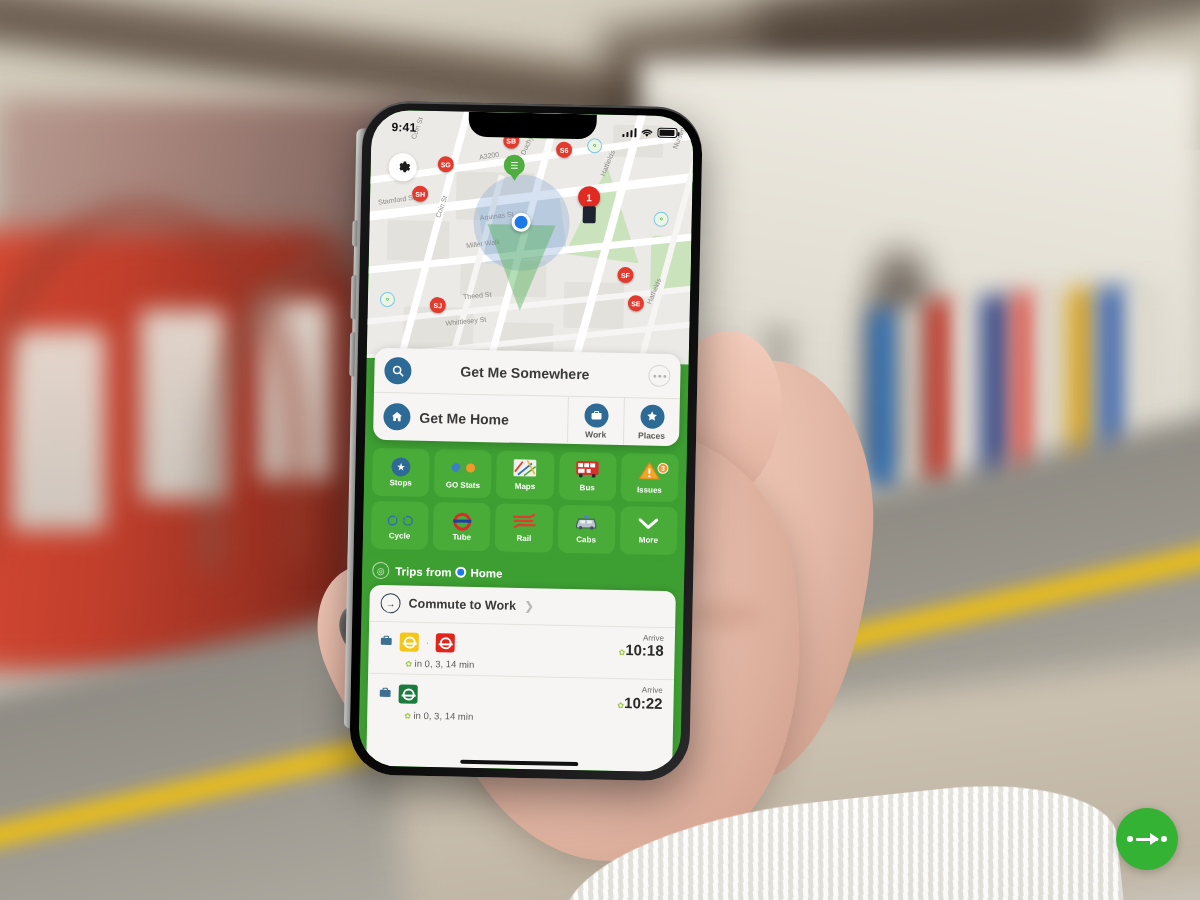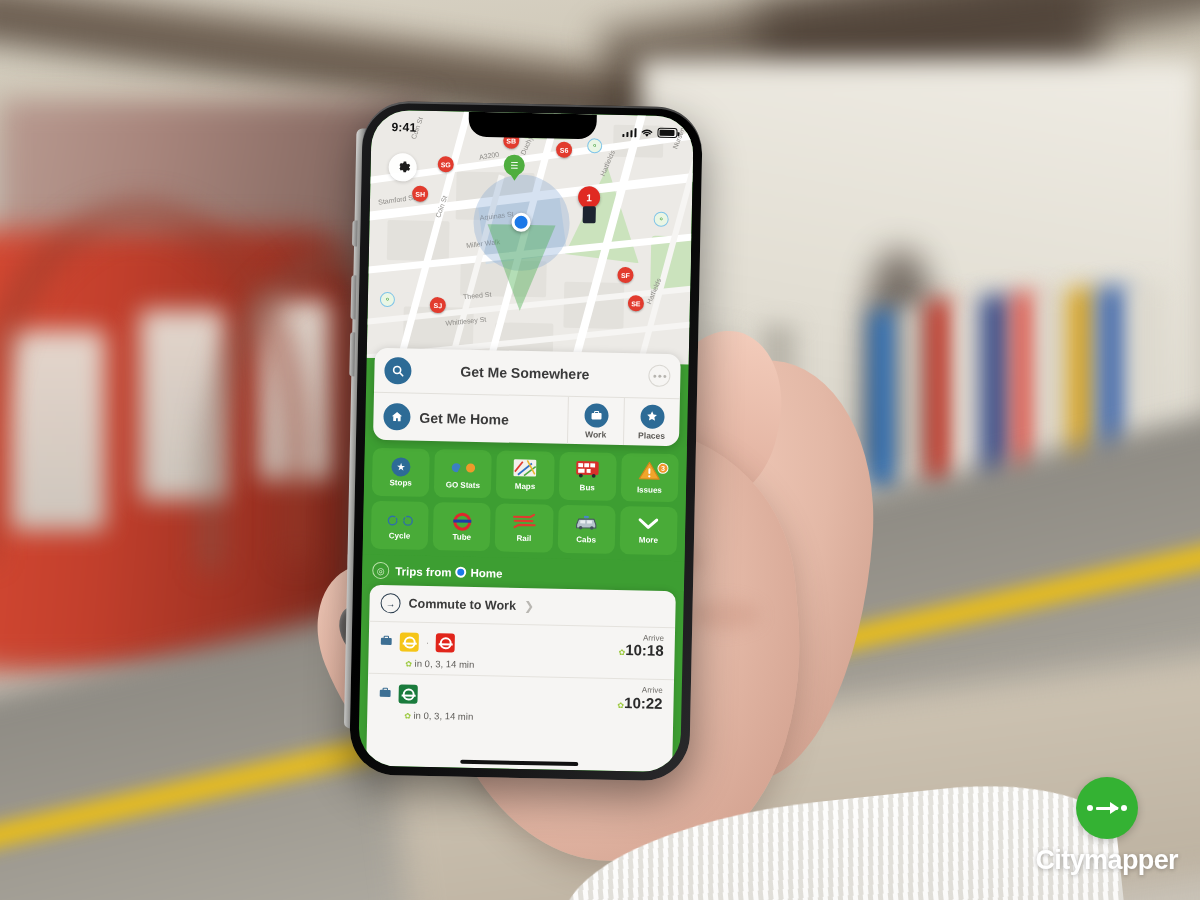--- a/index.html
+++ b/index.html
@@ -735,14 +735,13 @@
     </div>
   </div>
 </div>
 
 <div id="logo">
   <div class="logo-circ">
     <span class="d"></span>
     <span class="logo-arrow"></span>
     <span class="d"></span>
   </div>
-  <div class="logo-word">Citymapper</div>
 </div>
 
 </body></html>

